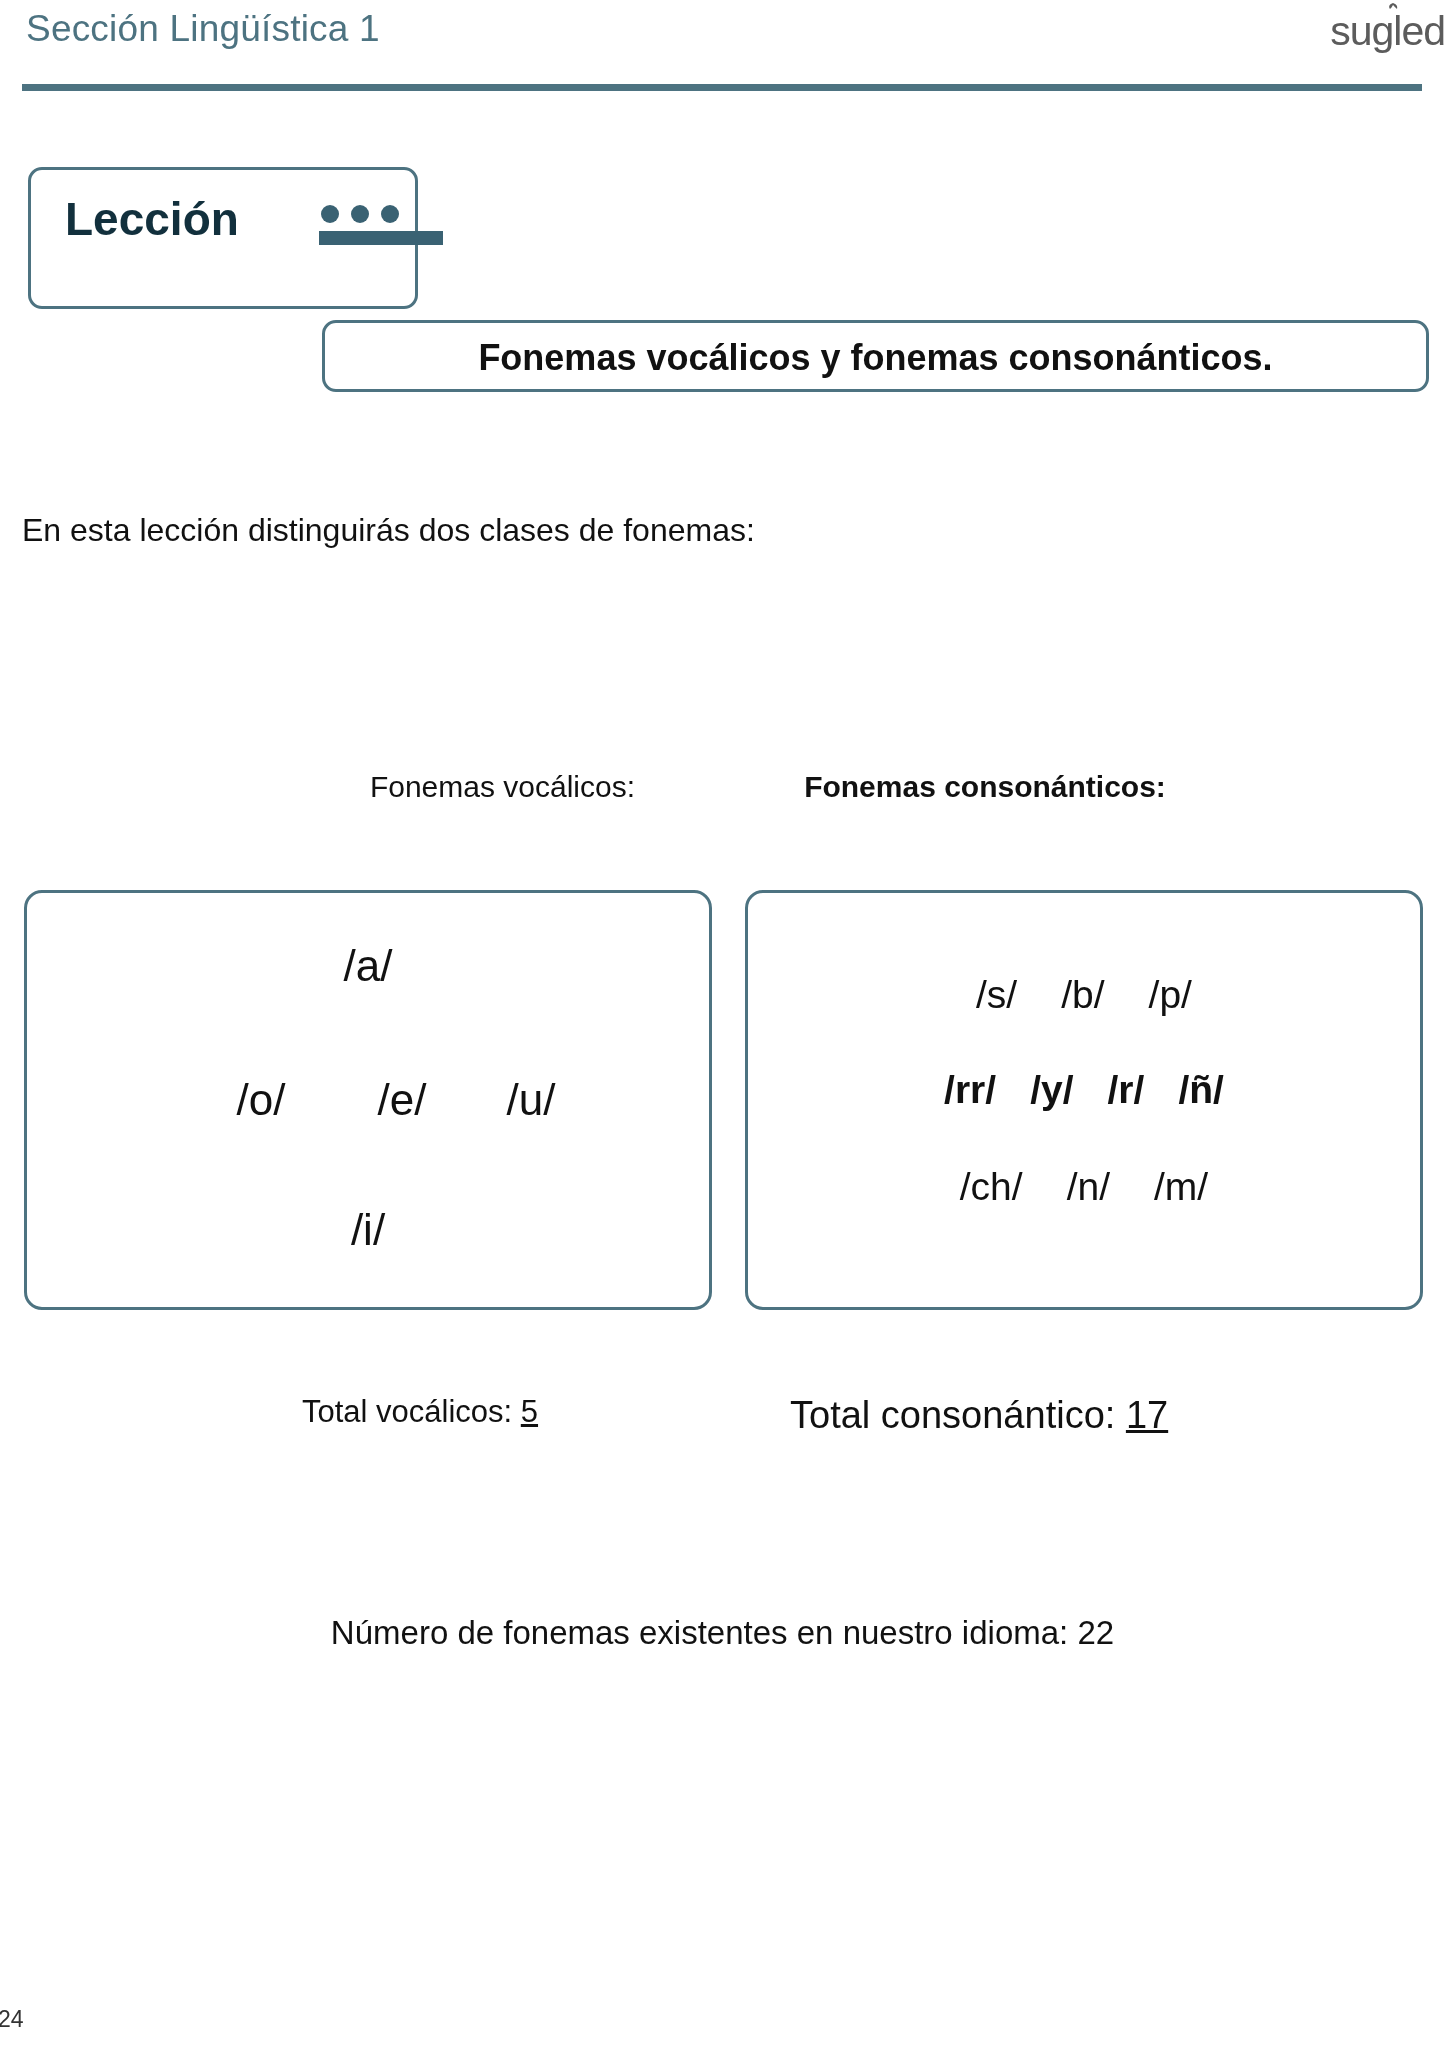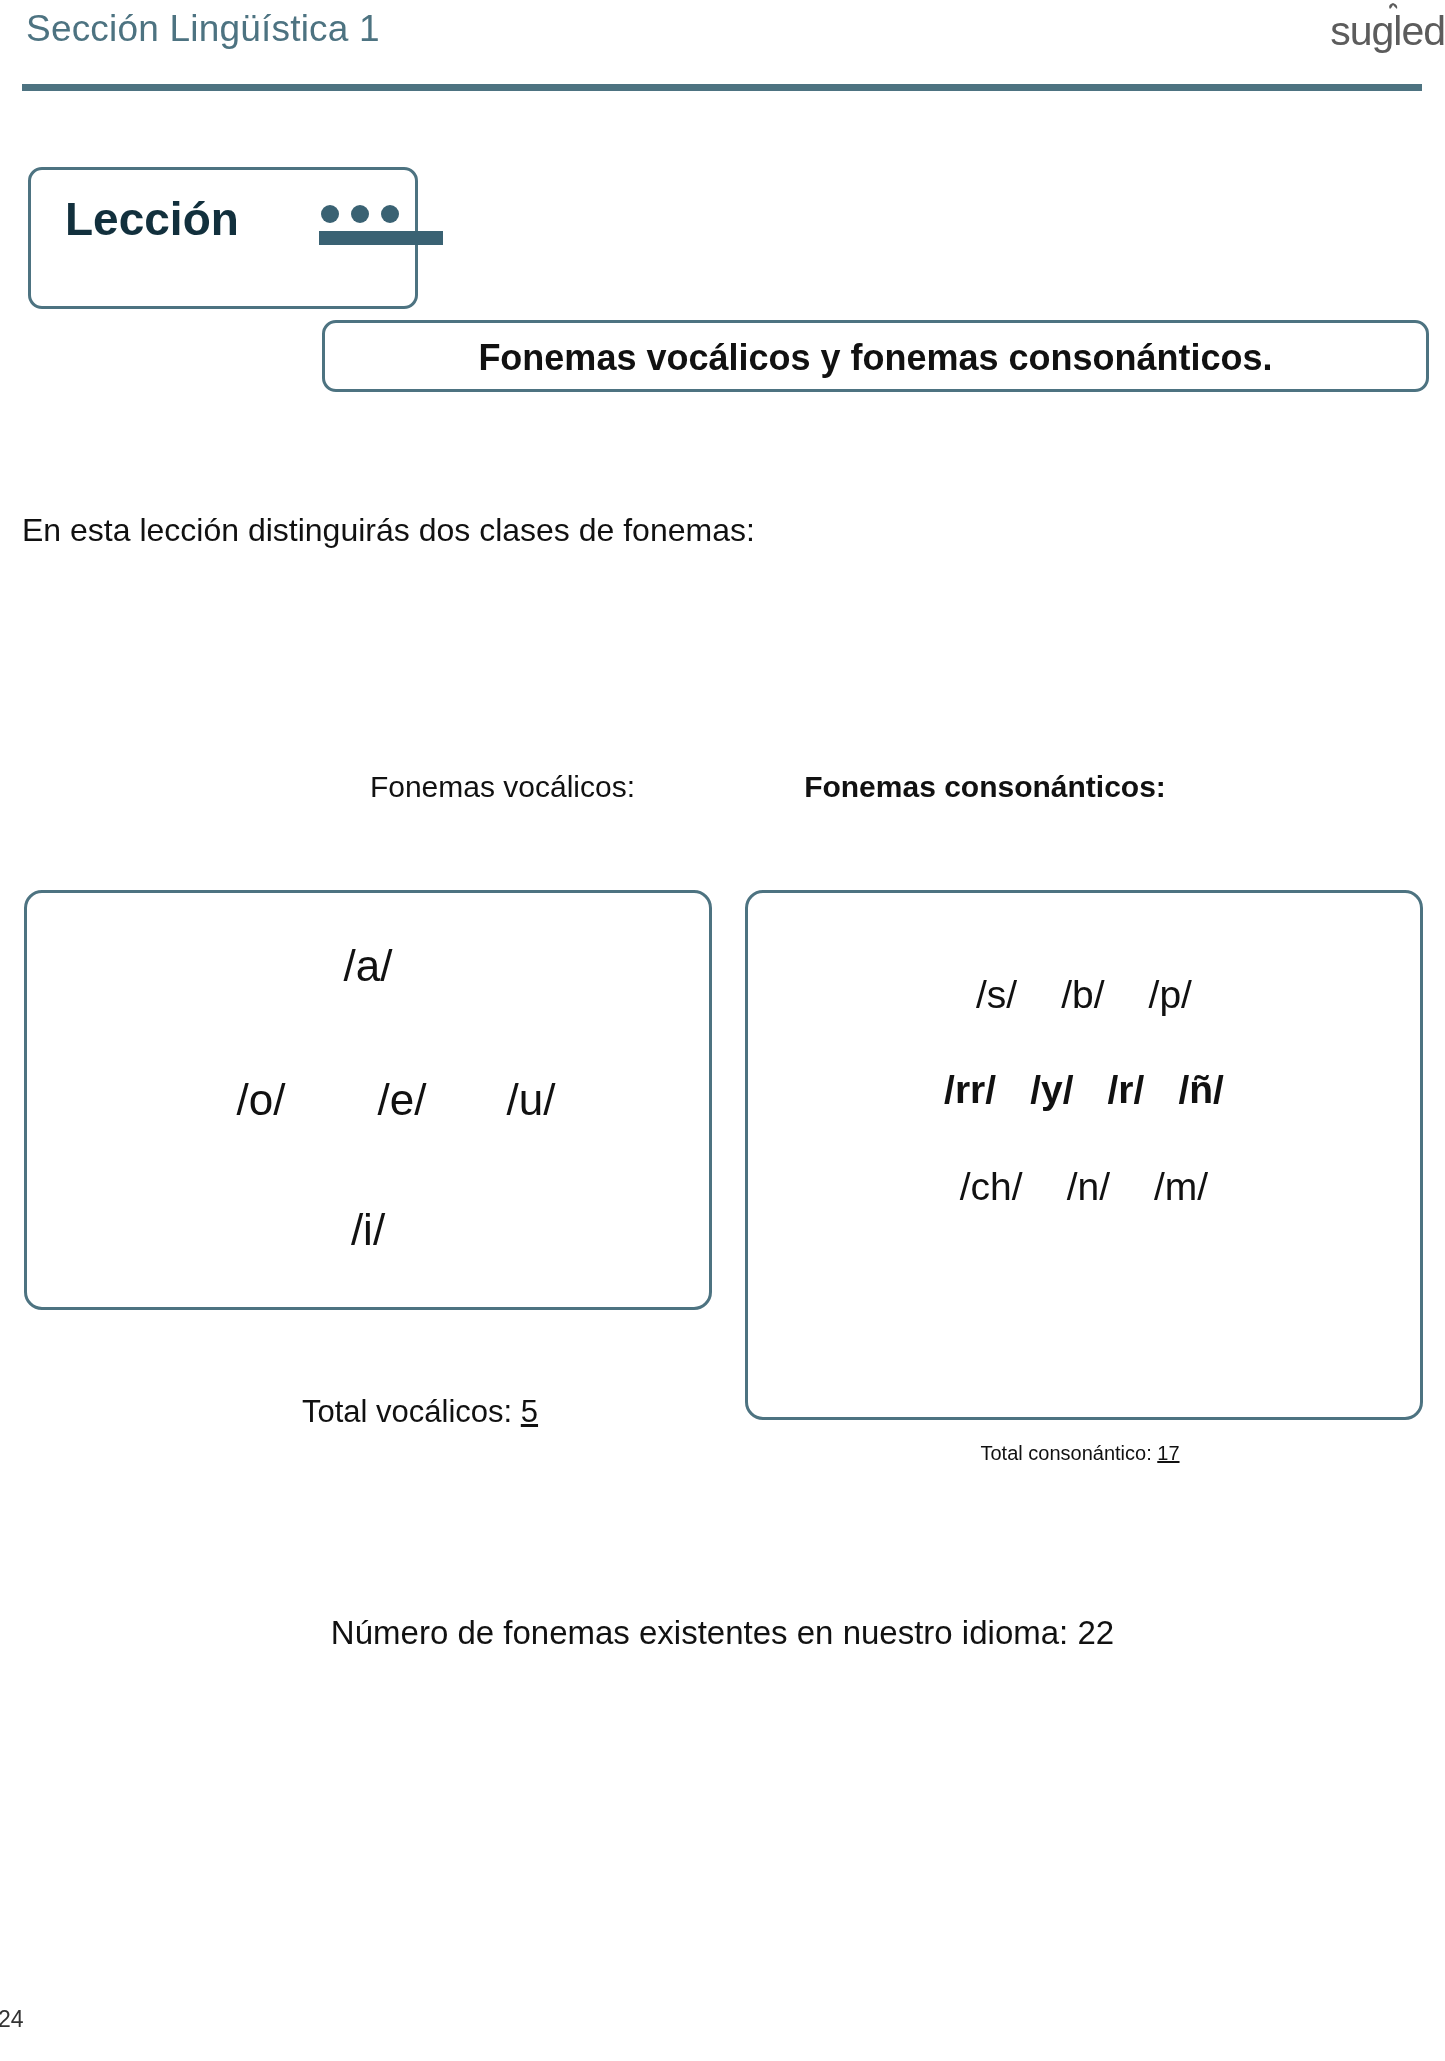--- a/index.html
+++ b/index.html
@@ -170,21 +170,21 @@
     height: 420px;
     border: 3px solid #4d7381;
     border-radius: 18px;
     box-sizing: border-box;
   }
   .box-conso {
     position: absolute;
     left: 745px;
     top: 890px;
     width: 678px;
-    height: 530px;
+    height: 420px;
     border: 3px solid #4d7381;
     border-radius: 18px;
     box-sizing: border-box;
   }
 
   .vrow {
     position: absolute;
     left: 0;
     width: 100%;
     text-align: center;
@@ -223,25 +223,24 @@
     text-align: center;
     font-size: 31px;
     color: #111111;
     white-space: nowrap;
   }
   .total-conso {
     position: absolute;
     left: 790px;
     top: 1394px;
     width: 580px;
-    text-align: center;
-    font-size: 20px;
-    color: #111111;
-    white-space: nowrap;
-    margin-top: 48px;
+    text-align: left;
+    font-size: 38px;
+    color: #111111;
+    white-space: nowrap;
   }
   .u { text-decoration: underline; }
 
   
   .foot-note {
     position: absolute;
     left: 0;
     top: 1614px;
     width: 1445px;
     text-align: center;

